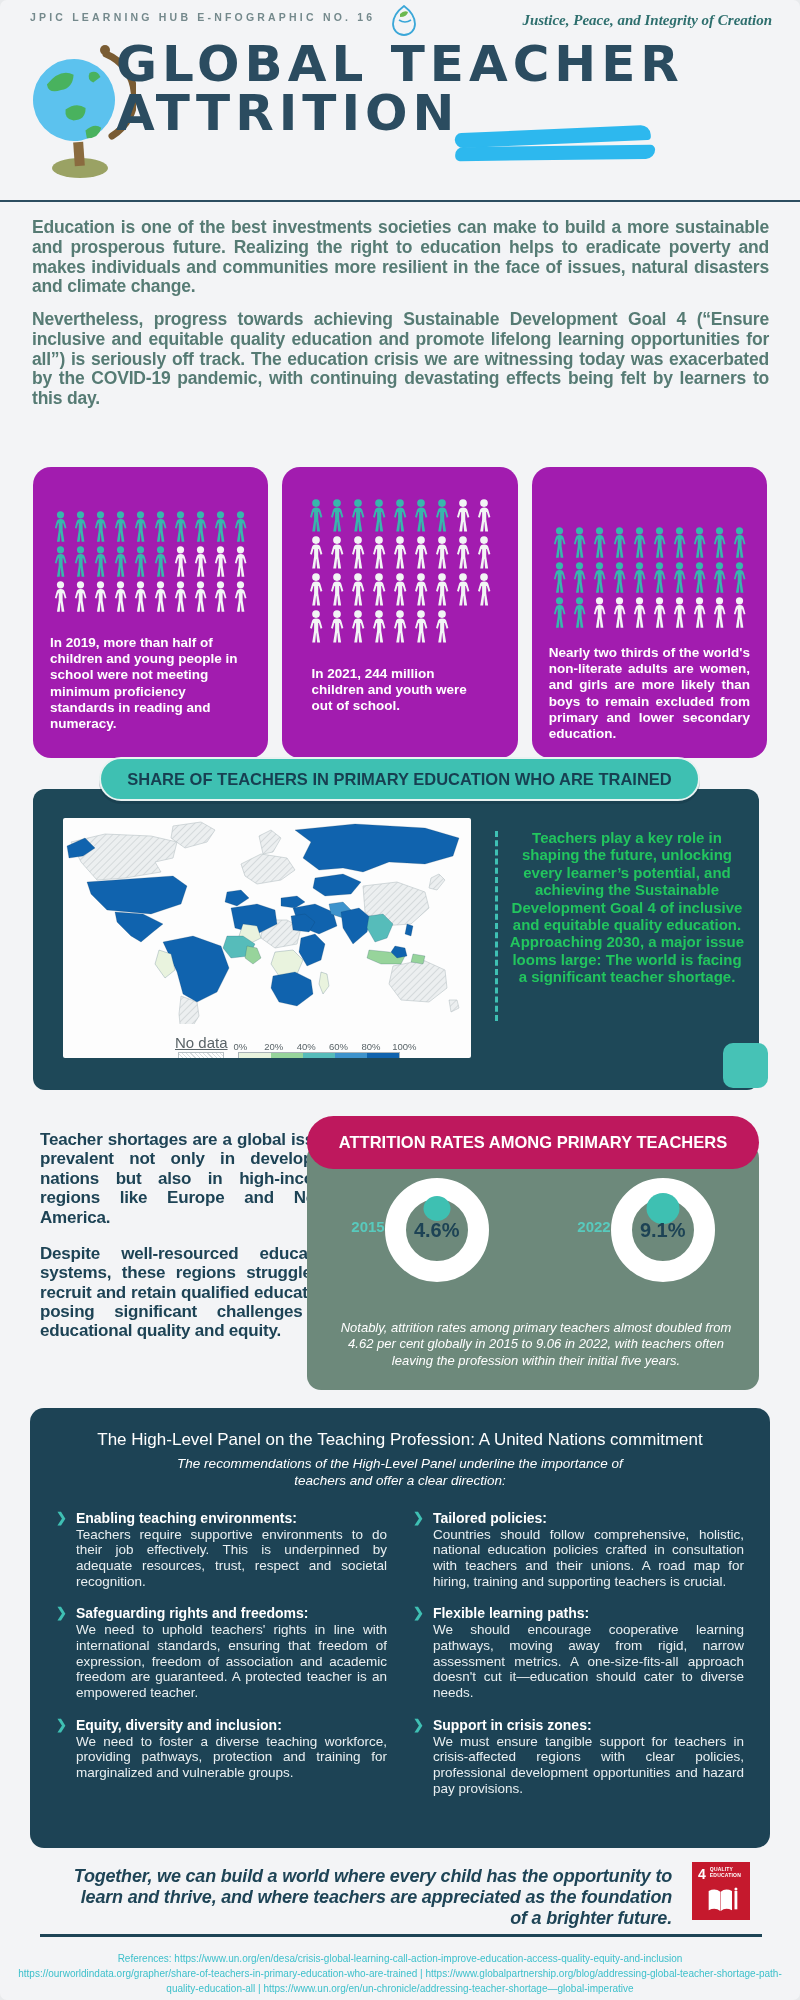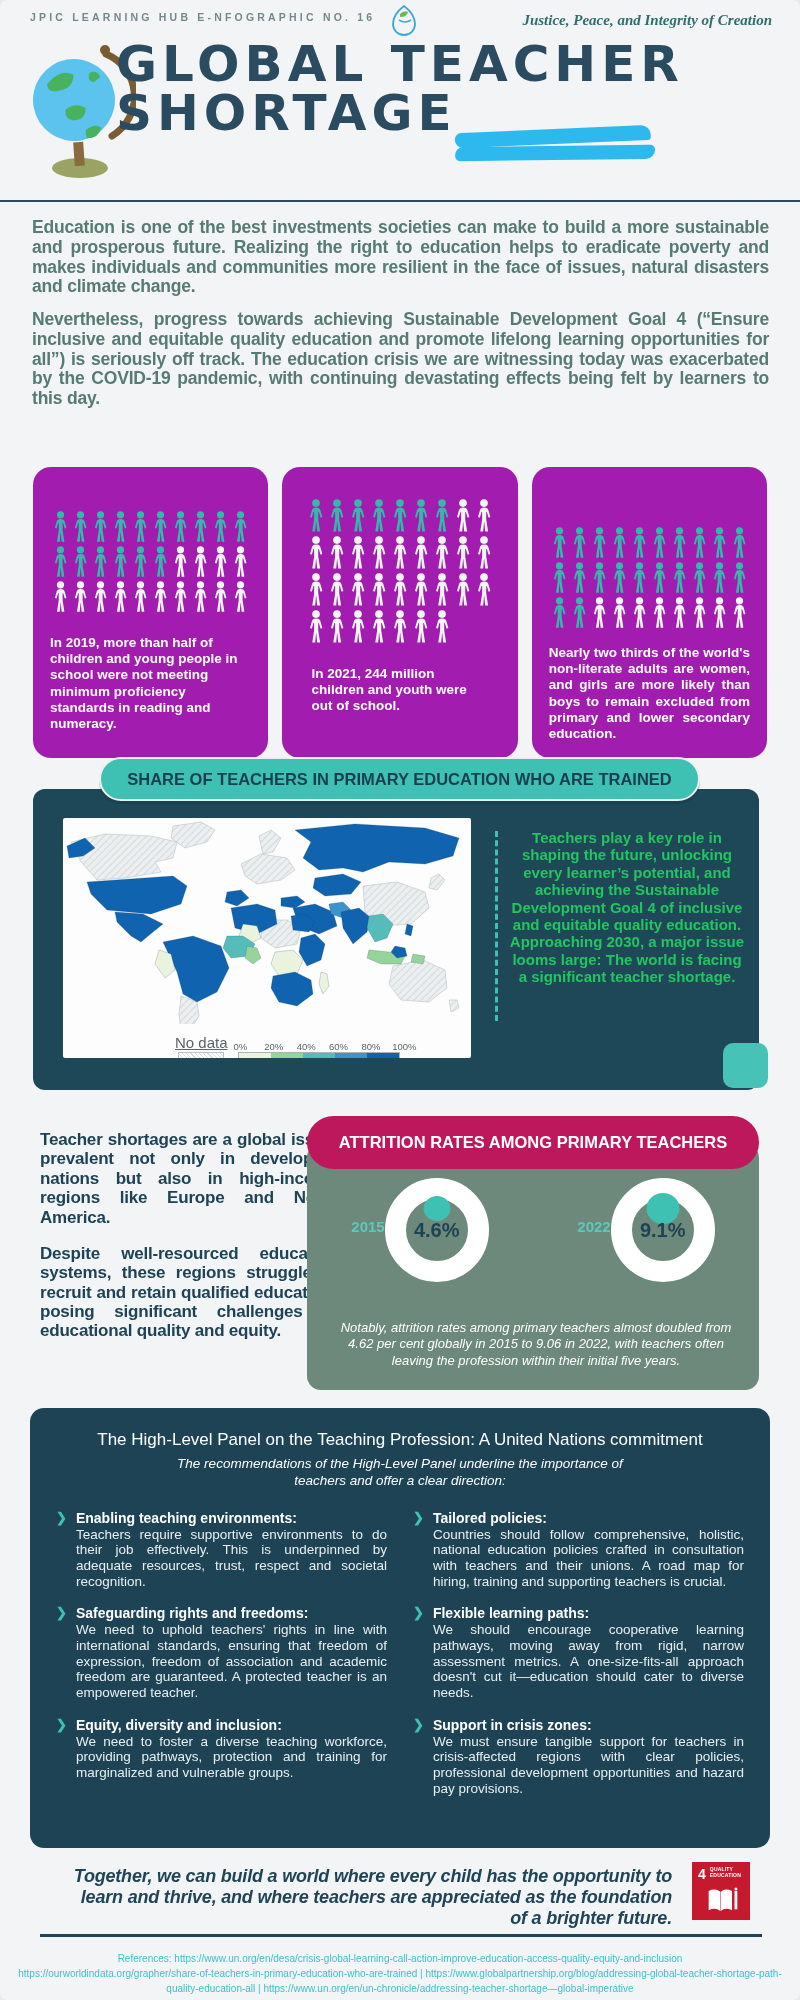--- a/index.html
+++ b/index.html
@@ -142,21 +142,21 @@
       <path d="M22 44 q16 -14 28 -5 q-3 13 -15 13 q-13 2 -13 -8 z" fill="#49b25e"></path>
       <path d="M36 72 q12 -6 20 2 q-2 12 -14 10 q-9 -2 -6 -12 z" fill="#49b25e"></path>
       <path d="M52 96 q10 -6 16 0 q-4 10 -16 8 z" fill="#49b25e"></path>
       <path d="M66 40 q8 -2 10 6 l-8 4 q-6 -4 -2 -10 z" fill="#49b25e"></path>
     </g>
     <path d="M78 18 a46 46 0 0 1 6 82" fill="none" stroke="#7a5c33" stroke-width="7" stroke-linecap="round"></path>
     <circle cx="77" cy="14" r="5" fill="#7a5c33"></circle>
   </svg>
   <div class="title-wrap">
     <div class="title-line">GLOBAL TEACHER</div>
-    <div class="title-line">SHORTAGE</div>
+    <div class="title-line">ATTRITION</div>
   </div>
   <div class="swoosh">
       <div class="s1"></div>
       <div class="s2"></div>
     </div>
   <div class="top-divider"></div>
 
   <div class="intro">
     <p>Education is one of the best investments societies can make to build a more sustainable and prosperous future. Realizing the right to education helps to eradicate poverty and makes individuals and communities more resilient in the face of issues, natural disasters and climate change.</p>
     <p>Nevertheless, progress towards achieving Sustainable Development Goal 4 (“Ensure inclusive and equitable quality education and promote lifelong learning opportunities for all”) is seriously off track. The education crisis we are witnessing today was exacerbated by the COVID-19 pandemic, with continuing devastating effects being felt by learners to this day.</p>

